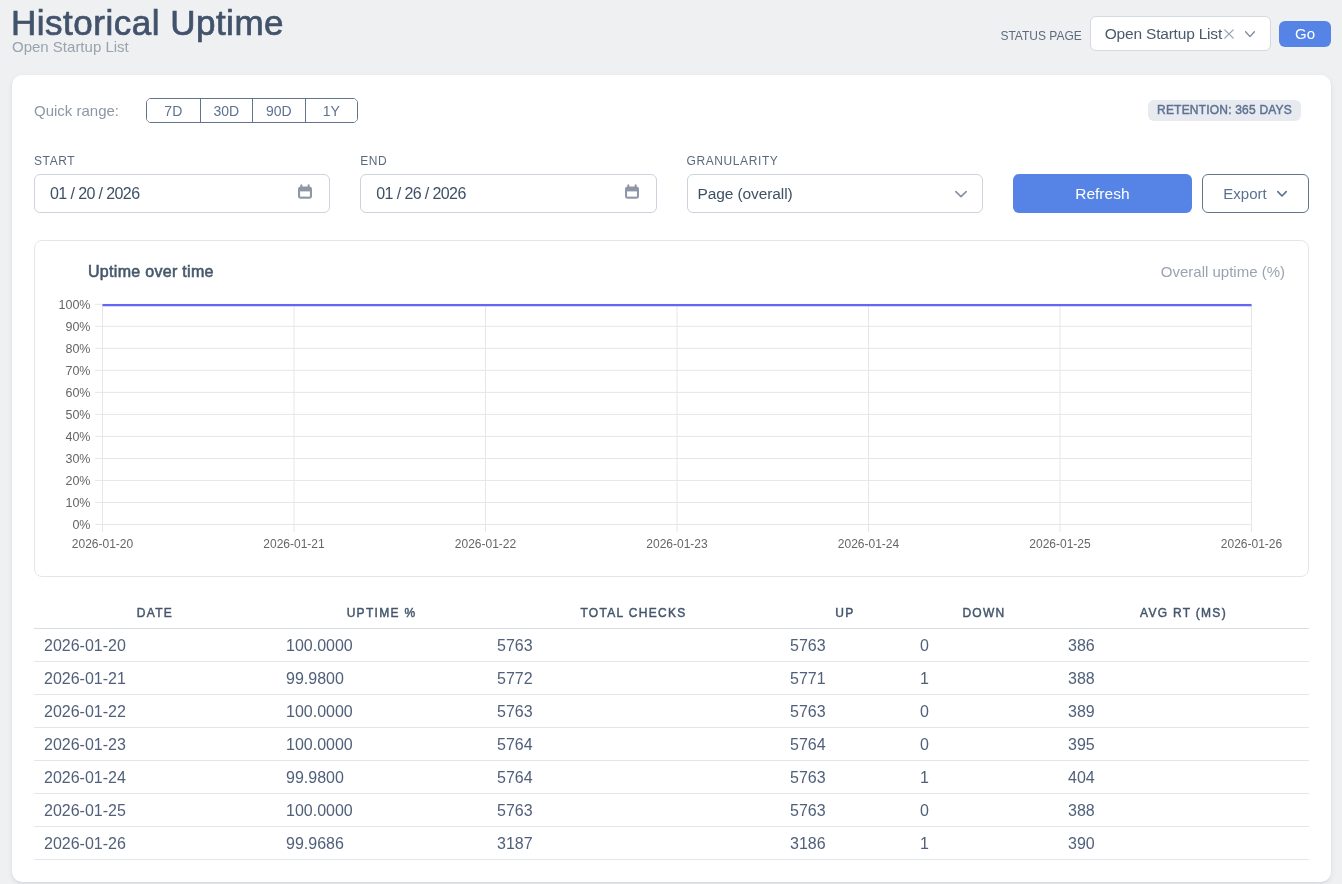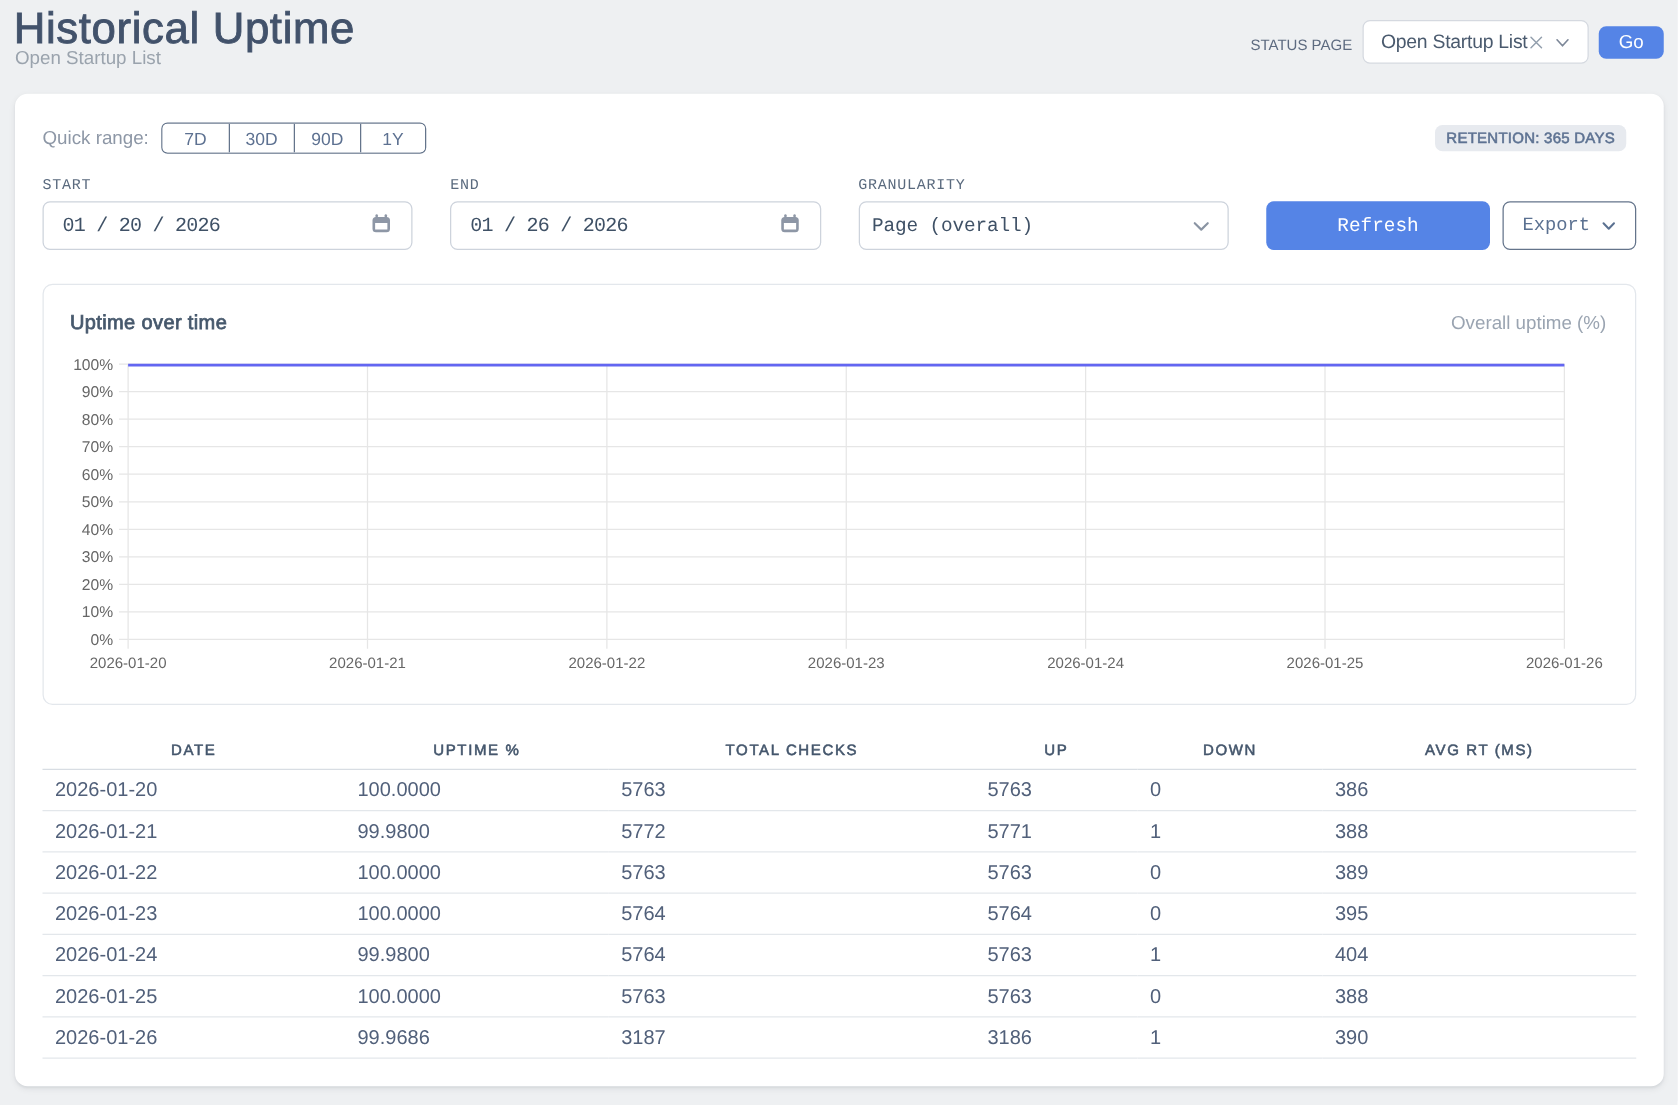--- a/index.html
+++ b/index.html
@@ -13,40 +13,40 @@
 .hdr-right { display:flex; align-items:center; gap:8px; margin-top:3px; }
 .lbl-sp { font-size:12px; font-weight:400; color:#5d6b80; letter-spacing:0; position:relative; top:2px; }
 .sp-select { height:35.5px; background:#fff; border:1px solid #d5d9e0; border-radius:6px; display:flex; align-items:center; padding:0 13px 0 14px; }
 .sp-select .txt { font-size:15.5px; letter-spacing:-0.2px; color:#4a5a6e; }
 .sp-select svg { margin-left:6px; }
 .btn-go { width:52px; height:26px; background:#5584e6; border:none; border-radius:6px; color:#fff; font-size:15px; font-weight:400; font-family:inherit; display:flex; align-items:center; justify-content:center; }
 
 .card { margin-top:20px; background:#fff; border-radius:10px; box-shadow:0 1px 2px rgba(16,24,40,.06), 0 2px 6px rgba(16,24,40,.07); padding:22px 22px 21.5px; }
 
 .row1 { display:flex; justify-content:space-between; align-items:center; margin-top:1px; }
-.qr { display:flex; align-items:center; }
+.qr { display:flex; align-items:center;gap:17px; }
 .qr-label { font-size:15px; color:#8d97a6; margin-right:10px; }
 .btngroup { display:flex; border:1px solid #64748b; border-radius:5px; overflow:hidden; }
 .btngroup button { font-family:inherit; background:#fff; border:none; border-left:1px solid #64748b; color:#5d7191; font-size:14px; height:23px; width:52.5px; padding:0; }
 .btngroup button:first-child { border-left:none; }
 .badge { background:#e7eaef; color:#5d7292; font-size:12px; font-weight:400; -webkit-text-stroke:0.45px #5d7292; letter-spacing:0.2px; border-radius:6px; padding:4px 9px; margin-right:8px; line-height:13.5px; }
 
-.form-row { display:grid; grid-template-columns:1fr 1fr 1fr 1fr; gap:30px; margin-top:18px;font-family:Liberation Mono, monospace; }
+.form-row { display:grid; grid-template-columns:1fr 1fr 1fr 1fr; gap:30px; margin-top:31px; }
 .field label { display:block; font-size:12px; color:#5a6a7e; letter-spacing:0.6px; margin-bottom:6px; }
 .field .dinput, .field .sel { width:100%; height:39px; border:1px solid #cdd3dc; border-radius:6px; background:#fff; font-family:inherit; font-size:16px; color:#3f5166; padding:0 12px 0 14px;text-align:right; }
 .field .dinput { display:flex; align-items:center; justify-content:space-between; padding:0 16px 0 15px; }
 .field .dinput .dt { letter-spacing:-0.6px; }
 .field .sel { display:flex; align-items:center; justify-content:space-between; padding:0 13px 0 10px; font-size:15.5px; letter-spacing:-0.1px; }
 .btn-pair { display:flex; gap:10px; align-items:flex-end; }
 .btn-refresh { flex:1; height:39px; background:#5584e6; color:#fff; border:none; border-radius:6px; font-family:inherit; font-size:15.5px; }
 .btn-export { width:107px; height:39px; background:#fff; color:#5b7191; border:1px solid #64748b; border-radius:6px; font-family:inherit; font-size:15px; display:flex; align-items:center; justify-content:center; gap:9px; }
 
 .chartbox { margin-top:26.5px; border:1px solid #e3e7ec; border-radius:8px; height:337.5px; position:relative; }
 .chartbox .cap { display:flex; justify-content:space-between; padding:22px 23px 0 21px; }
-.chartbox .cap .t1 { font-size:16px; font-weight:400; -webkit-text-stroke:0.6px #46586c; color:#46586c; letter-spacing:0.3px; }
+.chartbox .cap .t1 { font-size:16px; font-weight:400; -webkit-text-stroke:0.6px #46586c; color:#46586c; letter-spacing:0.3px;margin-left:32px; }
 .chartbox .cap .t2 { font-size:15px; color:#9aa4b1; }
 .chartbox svg.plot { position:absolute; left:0; top:0; }
 
 table.data { margin-top:18px; border-collapse:collapse; width:100%; table-layout:fixed; }
 table.data th { text-align:center; font-size:12px; font-weight:400; -webkit-text-stroke:0.45px #44566c; color:#44566c; letter-spacing:1.3px; padding:10.5px 10px 8.5px; border-bottom:1px solid #d8dde3; }
 table.data td { font-size:16px; color:#51607a; padding:2px 10px 0; height:33px; border-bottom:1px solid #e3e7eb; }
 </style>
 </head>
 <body>
 <div class="wrap">

